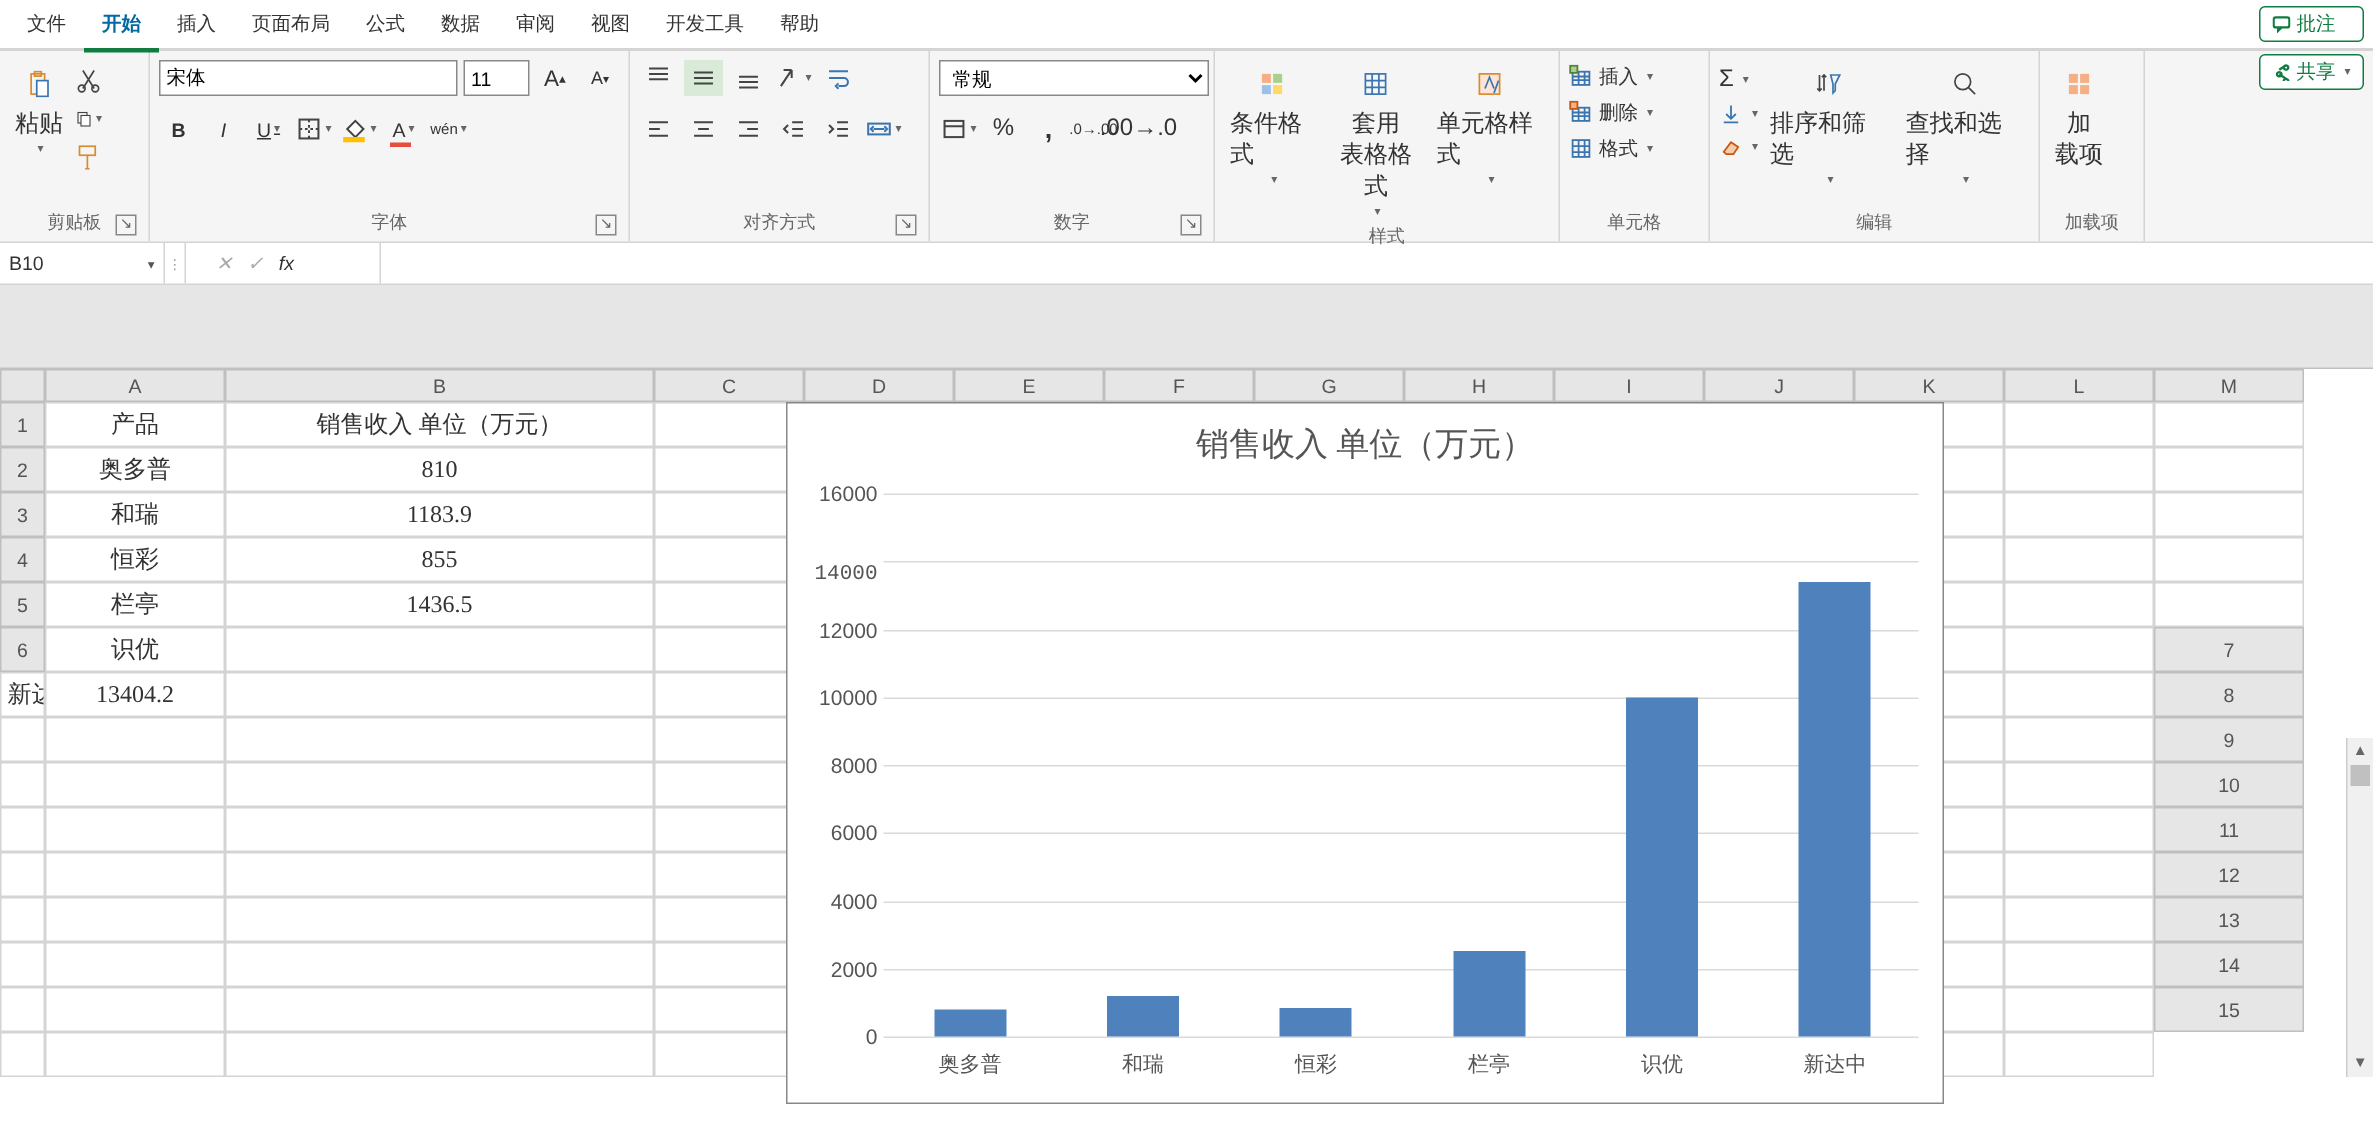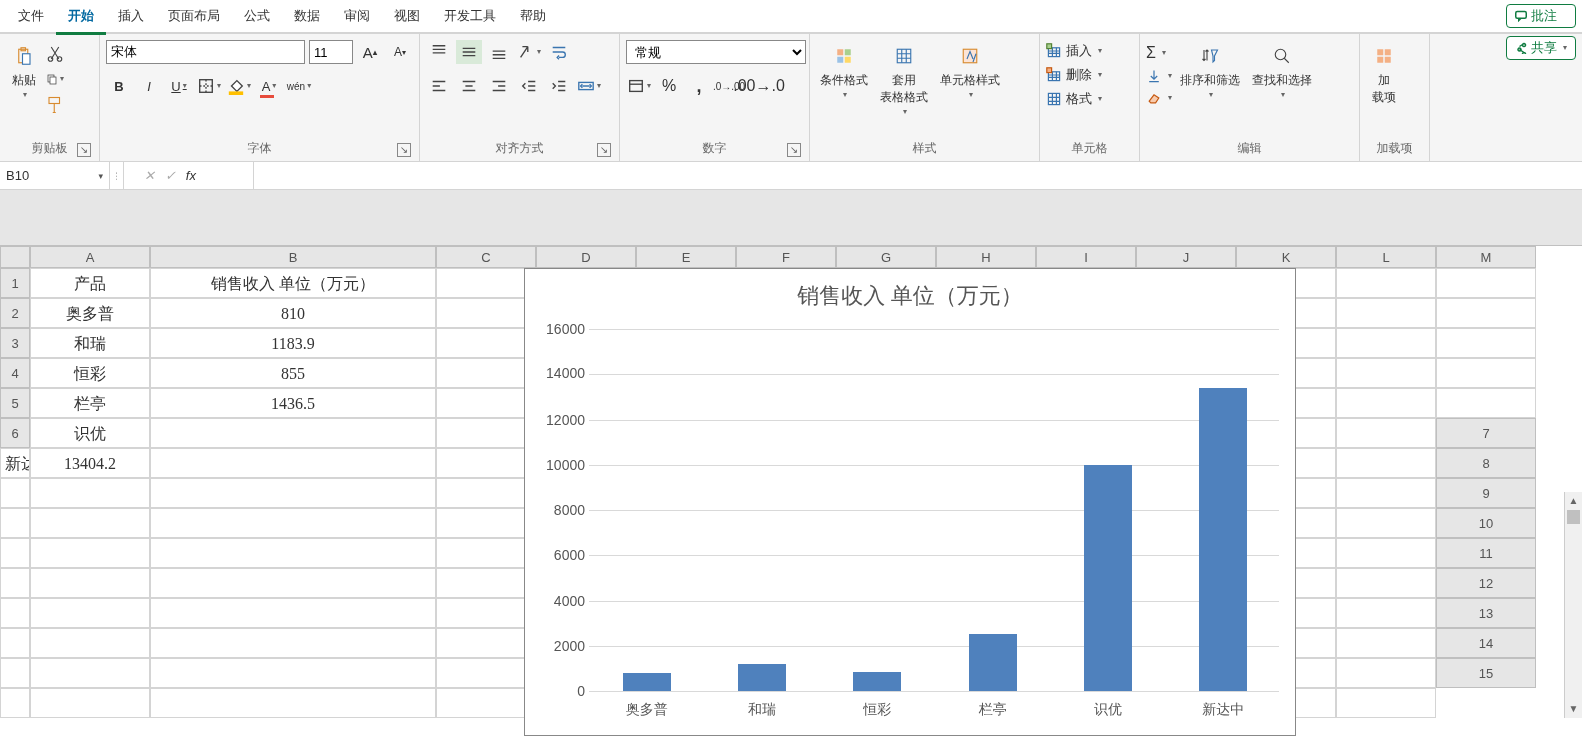--- a/index.html
+++ b/index.html
@@ -15,21 +15,21 @@
   .green-btn svg { width:12px; height:12px; stroke:#107c41; fill:none; stroke-width:2;}
 
   
   .ribbon { height:128px; background:#f5f5f5; border-bottom:1px solid #d4d4d4; display:flex; }
   .group { border-right:1px solid #d4d4d4; padding:4px 6px; display:flex; flex-direction:column; justify-content:space-between;}
   .group-body { flex:1; display:flex; align-items:flex-start; gap:4px; padding-top:2px;}
   .group-label { text-align:center; font-size:12px; color:#666; height:18px; line-height:18px; position:relative;}
   .dlauncher { position:absolute; right:2px; bottom:0; width:14px; height:14px; border:1px solid #888; font-size:10px; line-height:12px; color:#666; cursor:pointer;}
 
   .bigbtn { display:flex; flex-direction:column; align-items:center; gap:2px; padding:2px 4px; cursor:pointer;}
-  .bigbtn .lbl { font-size:12px; }
+  .bigbtn .lbl { font-size:16px; }
   .iconbox { width:28px; height:28px; display:flex; align-items:center; justify-content:center;}
   .smicon { width:18px; height:18px; display:inline-flex; align-items:center; justify-content:center; cursor:pointer;}
   .dd::after { content:"▾"; font-size:8px; color:#666; margin-left:2px; position:relative; top:-1px;}
   .col { display:flex; flex-direction:column; gap:4px; }
   .row { display:flex; gap:4px; align-items:center;}
   select.combo, input.combo { height:24px; border:1px solid #888; background:#fff; font-size:13px; padding:0 4px;}
   .btncell { width:26px; height:24px; border:1px solid transparent; display:inline-flex; align-items:center; justify-content:center; cursor:pointer;}
 
   
   svg.ic { width:18px; height:18px; stroke:#444; fill:none; stroke-width:1.5; }
@@ -640,21 +640,21 @@
         <div class="yaxis-label" style="top: 271.5px; left: -60px;">4000</div>
         <div class="gridline" style="top: 226.25px;"></div>
         <div class="yaxis-label" style="top: 226.25px; left: -60px;">6000</div>
         <div class="gridline" style="top: 181px;"></div>
         <div class="yaxis-label" style="top: 181px; left: -60px;">8000</div>
         <div class="gridline" style="top: 135.75px;"></div>
         <div class="yaxis-label" style="top: 135.75px; left: -60px;">10000</div>
         <div class="gridline" style="top: 90.5px;"></div>
         <div class="yaxis-label" style="top: 90.5px; left: -60px;">12000</div>
         <div class="gridline" style="top: 45.25px;"></div>
-        <div class="yaxis-label" style="top: 44px; left: -60px;">14000</div>
+        <div class="yaxis-label" style="top: 54px; left: -60px; font-family: Liberation Mono, monospace;">14000</div>
         <div class="gridline" style="top: 0px;"></div>
         <div class="yaxis-label" style="top: 0px; left: -60px;">16000</div>
         <div class="bar" style="left: 57.6667px; height: 18.3263px;"></div>
         <div class="xlabel" style="left: 57.6667px;">奥多普</div>
         <div class="bar" style="left: 173px; height: 26.7857px;"></div>
         <div class="xlabel" style="left: 173px;">和瑞</div>
         <div class="bar" style="left: 288.333px; height: 19.3444px;"></div>
         <div class="xlabel" style="left: 288.333px;">恒彩</div>
         <div class="bar" style="left: 403.667px; height: 56.6643px;"></div>
         <div class="xlabel" style="left: 403.667px;">栏亭</div>

